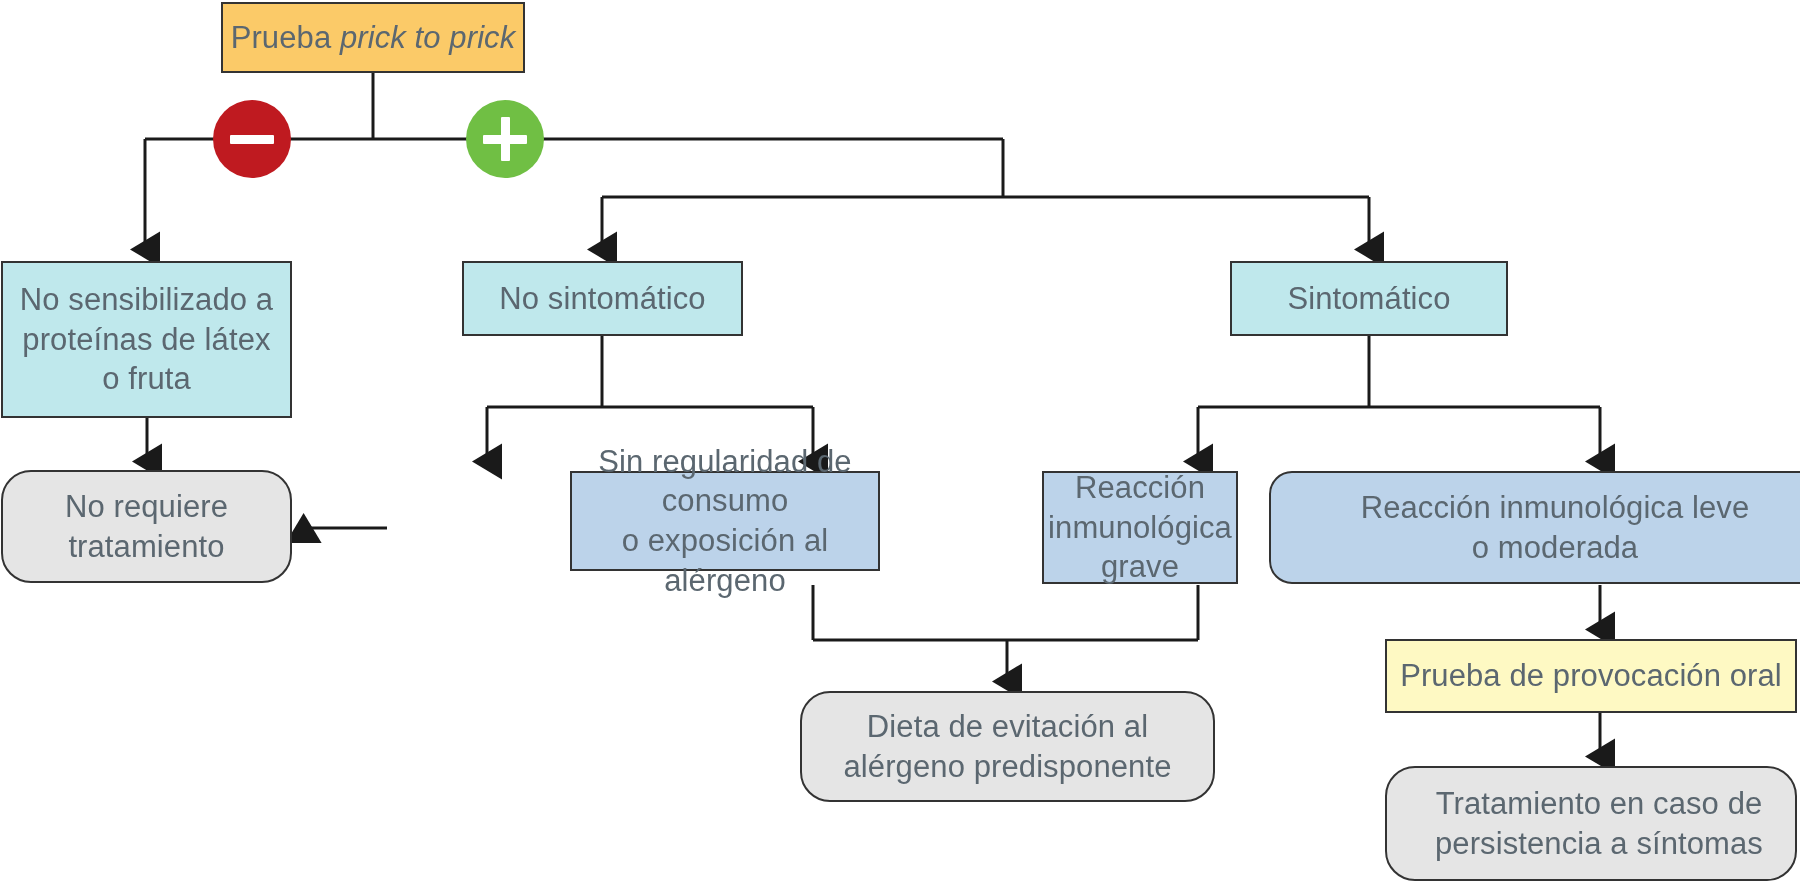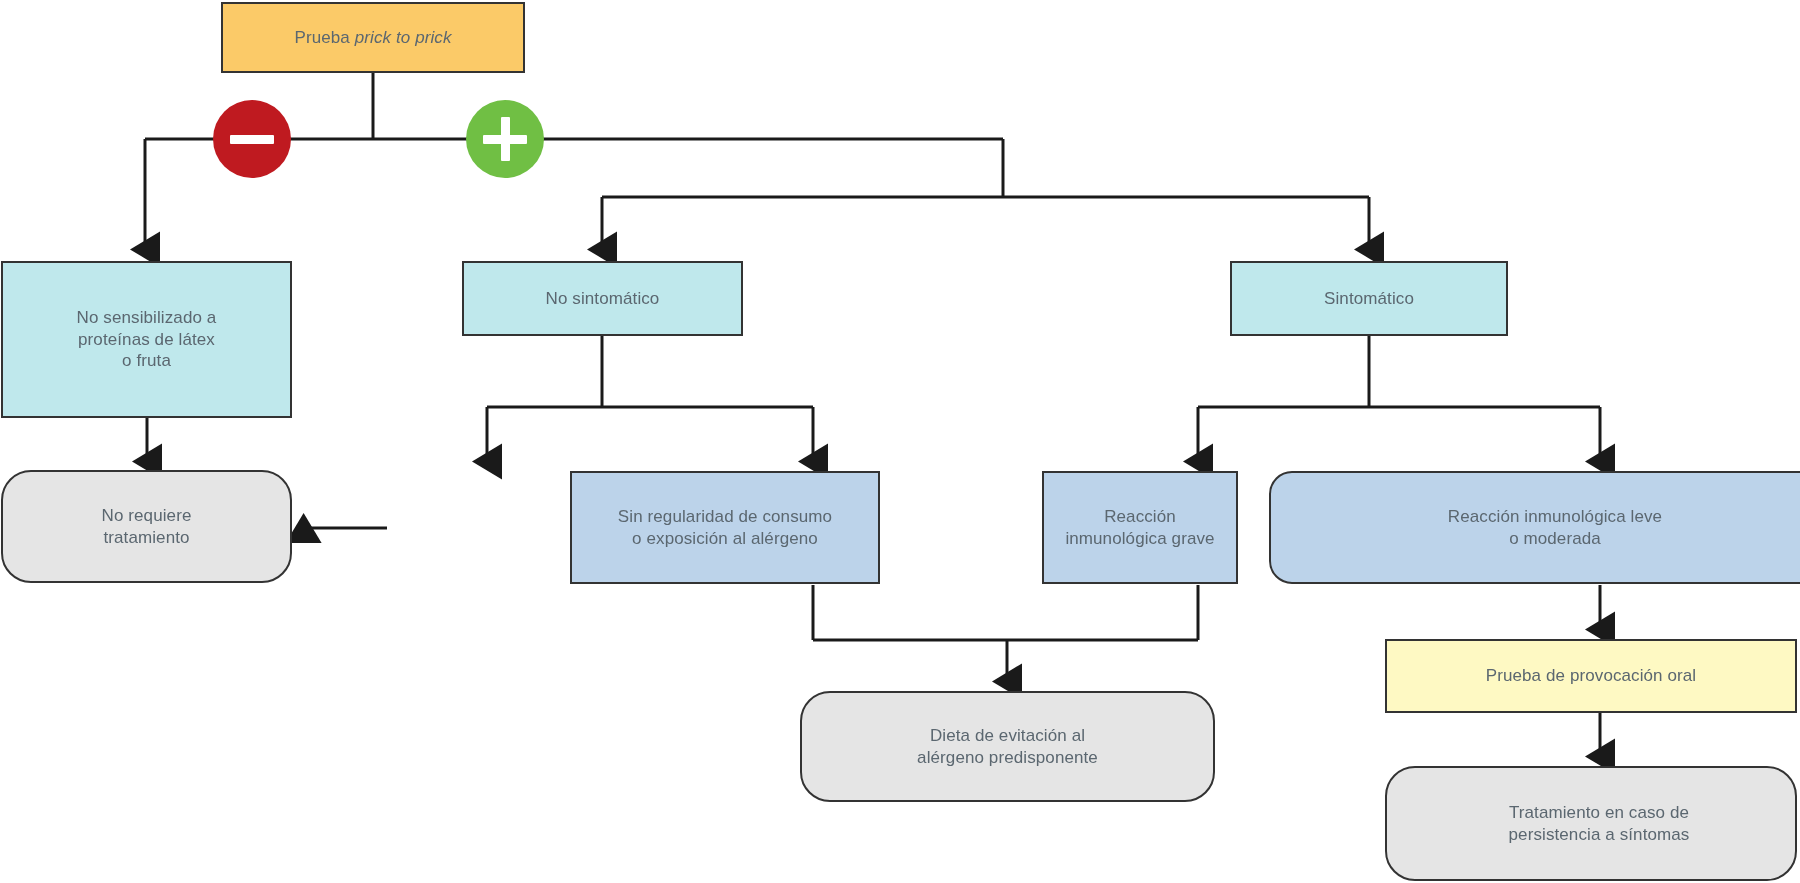--- a/index.html
+++ b/index.html
@@ -13,21 +13,21 @@
 
   svg.edges{position:absolute;left:0;top:0;width:1800px;height:883px;pointer-events:none;}
 
   .node{
     position:absolute;
     box-sizing:border-box;
     border:2px solid #333333;
     display:flex;align-items:center;justify-content:center;
     text-align:center;
     color:#5b6770;
-    font-size:17px;
+    font-size:31px;
     line-height:1.28;
     letter-spacing:.1px;
     padding:2px 6px;
     white-space:pre-line;
   }
   .n-orange{background:#fbca68;}
   .n-cyan  {background:#bfe8ec;}
   .n-blue  {background:#bcd3ea;}
   .n-green {background:#e5e5e5;border-radius:30px;}
   .n-pink  {background:#fef9c3;}
@@ -123,21 +123,21 @@
 o fruta</div>
 
   <div class="node n-cyan" style="left:462px;top:261px;width:281px;height:75px;">No sintomático</div>
 
   <div class="node n-cyan" style="left:1230px;top:261px;width:278px;height:75px;">Sintomático</div>
 
   <div class="node n-green" style="left:1px;top:470px;width:291px;height:113px;">No requiere
 tratamiento</div>
 
 
-  <div class="node n-blue" style="left:570px;top:471px;width:310px;height:113px;">Sin regularidad de consumo
+  <div class="node n-blue" style="left:570px;top:471px;width:310px;height:100px;">Sin regularidad de consumo
 o exposición al alérgeno</div>
 
   <div class="node n-blue" style="left:1042px;top:471px;width:196px;height:113px;">Reacción
 inmunológica grave</div>
 
   <div class="node n-blue" style="left:1269px;top:471px;width:572px;height:113px;border-radius:23px;">Reacción inmunológica leve
 o moderada</div>
 
   <div class="node n-green" style="left:800px;top:691px;width:415px;height:111px;">Dieta de evitación al
 alérgeno predisponente</div>

